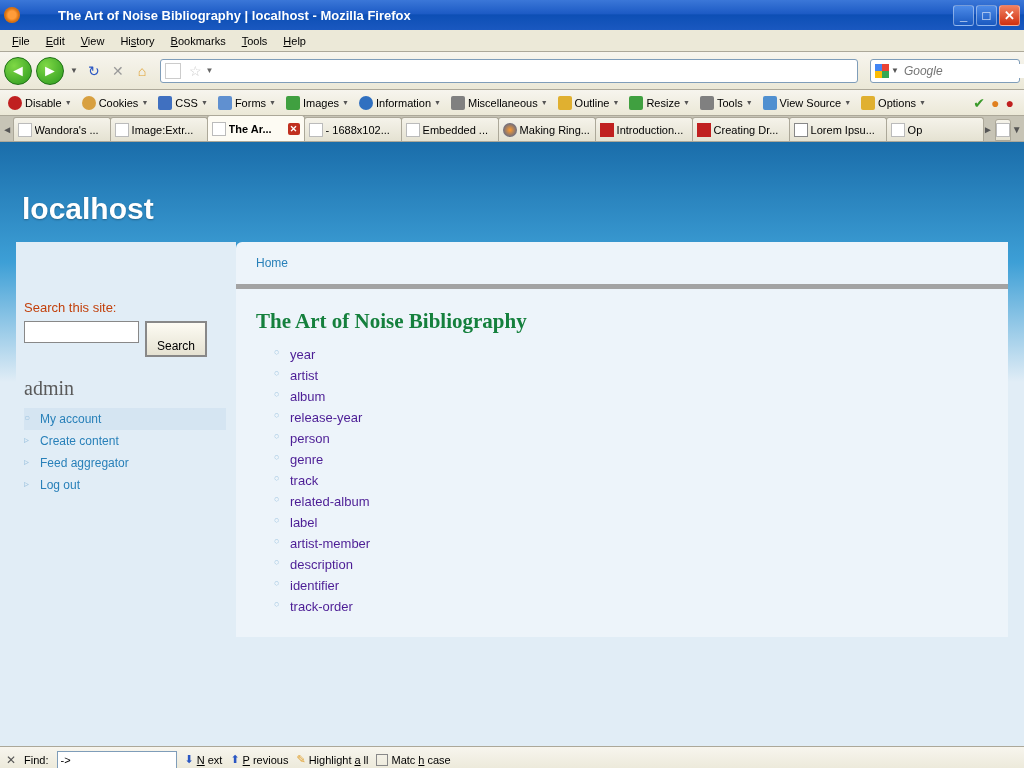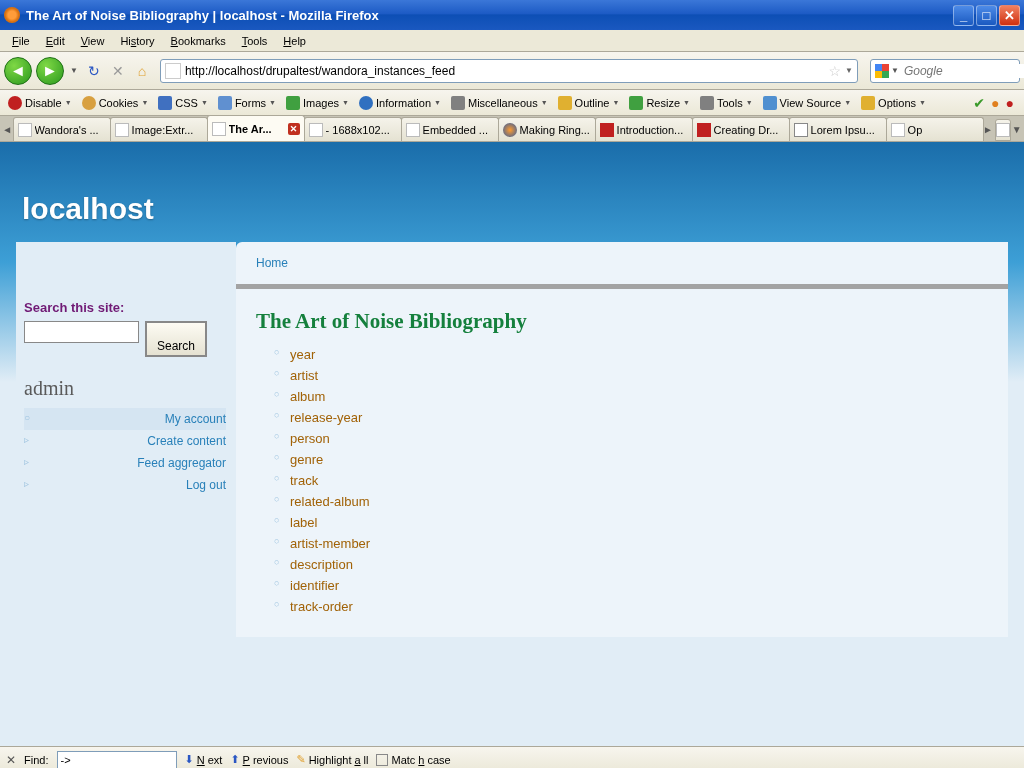--- a/index.html
+++ b/index.html
@@ -1,19 +1,19 @@
 <!DOCTYPE html>
 <html><head>
 <meta charset="utf-8">
 <style>
 * { margin: 0; padding: 0; box-sizing: border-box; }
 body { font-family: Tahoma, Arial, sans-serif; font-size: 11px; overflow: hidden; width: 1024px; height: 768px; }
 
 
-.titlebar { height: 30px; background: linear-gradient(to bottom, #3b77d8, #1d5bc5 45%, #0d4fb5 50%, #1a58c0); display: flex; align-items: center; padding: 0 4px; color: white; font-size: 13px; font-weight: bold; }
+.titlebar { height: 30px; background: linear-gradient(to bottom, #3b77d8, #1d5bc5 45%, #0d4fb5 50%, #1a58c0); display: flex; align-items: center; padding: 0 4px; color: white; font-size: 13px; font-weight: bold; gap: 32px; }
 .titlebar-icon { width: 16px; height: 16px; background: radial-gradient(circle, #ff9c3a 35%, #d87010 60%); border-radius: 50%; margin-right: 6px; }
 .titlebar-text { flex: 1; }
 .titlebar-btns { display: flex; gap: 2px; }
 .tb-btn { width: 21px; height: 21px; border-radius: 3px; display: flex; align-items: center; justify-content: center; font-weight: bold; font-family: Arial; font-size: 13px; border: 1px solid rgba(255,255,255,0.4); }
 .tb-min { background: linear-gradient(to bottom, #4d8be8, #1a59c0); }
 .tb-max { background: linear-gradient(to bottom, #4d8be8, #1a59c0); }
 .tb-close { background: linear-gradient(to bottom, #f08060, #d03010); color:white; }
 
 
 .menubar { height: 22px; background: #ece9d8; border-bottom: 1px solid #aca899; display: flex; align-items: center; padding: 0 4px; }
@@ -60,40 +60,40 @@
 .tab-scroll { width:18px; height:24px; display:flex; align-items:center; justify-content:center; color:#555; font-size:10px;}
 
 
 .content-wrap { height: 604px; display: flex; }
 .content-scroll { flex:1; overflow-y: scroll; background: #fff;}
 .drupal-page { background: linear-gradient(to bottom, #1a6daa, #3d9fd6 120px, #e1edf6 240px); min-height: 100%;}
 .site-header { padding: 50px 0 0 22px; height: 100px;}
 .site-name { font-family: "Trebuchet MS", Arial; font-size: 30px; font-weight: bold; color: #fff; text-shadow: 0 1px 2px rgba(0,0,0,0.3);}
 .drupal-body { display: flex; padding: 0 16px; gap: 0; align-items: flex-start;}
 .sidebar { width: 220px; background: #e1edf6; padding: 58px 10px 10px 8px; font-size:12px;}
-.search-label { font-weight: bold; color: #701a75; font-size:13px; margin-bottom:6px;}
+.search-label { font-weight: normal; color: #c2410c; font-size:13px; margin-bottom:6px;}
 .search-row { display:flex; gap:6px; margin-bottom:20px;}
 .search-field { width: 115px; height:22px; border:1px solid #888; background:#fff; }
 .search-btn { height:22px; padding: 16px 10px; border:2px solid #888; background: linear-gradient(#fdfbf3,#e5e2d2); font-size:12px;}
 .block-title { font-family: "Trebuchet MS"; font-size: 20px; color: #5a5a5a; margin-bottom: 8px;}
 .admin-menu { list-style:none; }
-.admin-menu li { padding: 4px 0 4px 16px; position:relative;text-align:right;}
+.admin-menu li { padding: 4px 0 4px 16px; position:relative;}
 .admin-menu li:before { content:"▹"; position:absolute; left:0; top:4px; color:#a0c5e0; font-size:10px;}
 .admin-menu li.active { background:#d5e5f2;}
 .admin-menu li.active:before { content:"○"; color:#a0c5e0;}
 .admin-menu a { color: #2880b9; text-decoration: none; font-size:12px;}
 .main-col { flex:1; background: #edf4fa; border-radius: 6px 0 0 0;}
 .breadcrumb { padding: 14px 20px; font-size:12px; border-bottom: 5px solid #a3a3a3;}
 .breadcrumb a { color:#2880b9; text-decoration:none;}
 .main-content { padding: 20px; }
 .page-title { font-family: "Trebuchet MS"; font-size: 21px; color: #15803d; margin-bottom: 10px;}
 .item-list { list-style:none; padding-left: 18px;}
 .item-list li { padding: 3px 0 3px 16px; position:relative;}
 .item-list li:before { content:"○"; position:absolute; left:0; top:3px; color:#a0c5e0; font-size:9px;}
-.item-list a { color:#a16207; text-decoration:none; font-size:13px;}
+.item-list a { color:#4c1d95; text-decoration:none; font-size:13px;}
 
 
 .findbar { height: 26px; background: linear-gradient(#f7f5ee,#ebe8d7); border-top:1px solid #aca899; display:flex; align-items:center; padding:0 6px; gap:8px; font-size:11px;}
 .find-close { font-size:12px; color:#555;}
 .find-input { width:120px; height:18px; border:1px solid #7f9db9; padding:0 3px; font-size:11px;}
 .find-btn { display:flex; align-items:center; gap:3px;}
 .find-arrow-down { color:#2b57c3;}
 .find-arrow-up { color:#2b57c3;}
 .find-hl { color:#e0a030;}
 .find-chk { width:12px; height:12px; border:1px solid #888;}
@@ -137,21 +137,20 @@
 
 <div class="navbar">
   <div class="nav-back">◄</div>
   <div class="nav-fwd">►</div>
   <span class="nav-dd">▼</span>
   <div class="nav-ico reload">↻</div>
   <div class="nav-ico stop">✕</div>
   <div class="nav-ico home">⌂</div>
   <div class="urlbar">
     <div class="page-icon"></div>
-    <div class="urlbar-text">http://localhost/drupaltest/wandora_instances_feed</div>
     <span class="star">☆</span>
     <span class="dd">▼</span>
   </div>
   <div class="searchbar">
     <div class="search-g">
         <svg width="14" height="14">
           <rect x="0" y="0" width="7" height="7" fill="#4285f4"></rect>
           <rect x="7" y="0" width="7" height="7" fill="#ea4335"></rect>
           <rect x="0" y="7" width="7" height="7" fill="#fbbc05"></rect>
           <rect x="7" y="7" width="7" height="7" fill="#34a853"></rect>

